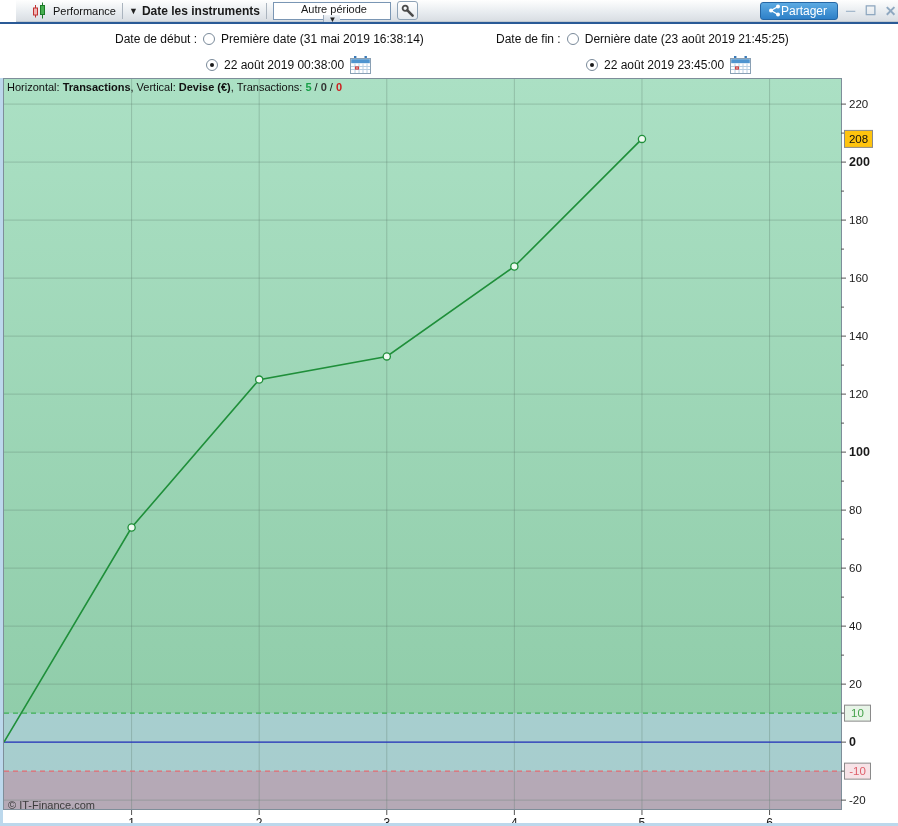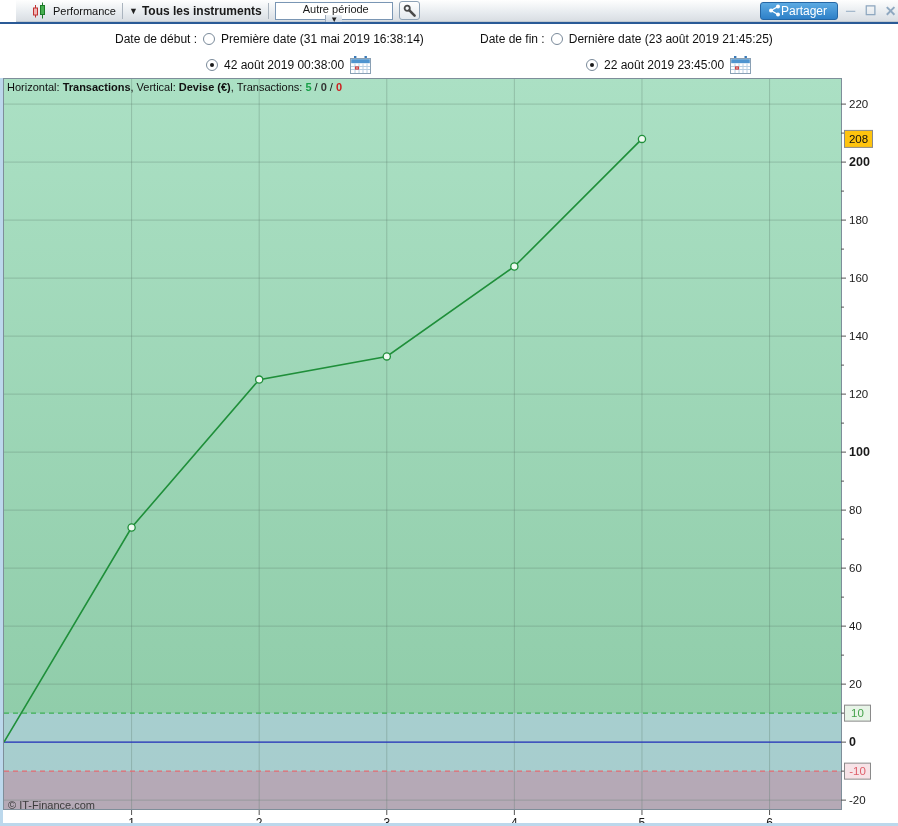--- a/index.html
+++ b/index.html
@@ -78,21 +78,21 @@
       <line x1="3.5" y1="3" x2="3.5" y2="15.5" stroke="#c03030" stroke-width="1"></line>
       <rect x="1.5" y="6" width="4" height="7" fill="#f2b4b4" stroke="#c03030"></rect>
       <line x1="10.5" y1="0.5" x2="10.5" y2="16.5" stroke="#1d7a28" stroke-width="1"></line>
       <rect x="8.5" y="3.5" width="4" height="9" fill="#46b050" stroke="#1d7a28"></rect>
     </svg>
   </span>
   <span class="tb-label">Performance</span>
   <span class="tb-sep"></span>
   <span class="instr">
     <span class="caret">▼</span>
-    <span>Tous les instruments</span>
+    <span>Date les instruments</span>
   </span>
   <span class="tb-sep"></span>
   <span class="select-box">
     <span class="sel-text">Autre période</span>
     <span class="select-arrow">▼</span>
   </span>
   <span class="wrench-btn">
     <span style="display:inline-flex">
       <svg width="15" height="15" viewBox="0 0 15 15">
         <circle cx="5.2" cy="5.2" r="2.6" fill="none" stroke="#4a4a4a" stroke-width="1.8"></circle>
@@ -121,40 +121,40 @@
 <div class="navy-line"></div>
 
 <div class="dates-panel">
   <div class="d-item" style="left:115px; top:8px;">
     <span>Date de début :</span>
     <span class="radio"></span>
     <span>Première date (31 mai 2019 16:38:14)</span>
   </div>
   <div class="d-item" style="left:206px; top:32px;">
     <span class="radio checked"></span>
-    <span>42 août 2019 00:38:00</span>
+    <span>22 août 2019 00:38:00</span>
     <span class="cal-btn">
       <svg width="21" height="18" viewBox="0 0 21 18">
         <rect x="4" y="0" width="2.4" height="4" fill="#3a7ab8"></rect>
         <rect x="14.5" y="0" width="2.4" height="4" fill="#3a7ab8"></rect>
         <rect x="0.5" y="2.5" width="20" height="15" fill="#ffffff" stroke="#8aa0b4"></rect>
         <rect x="1.2" y="3.2" width="18.6" height="4" fill="#4e94cf"></rect>
         <g stroke="#b8cfe2" stroke-width="1">
           <line x1="5" y1="7.5" x2="5" y2="17"></line>
             <line x1="9" y1="7.5" x2="9" y2="17"></line>
           <line x1="13" y1="7.5" x2="13" y2="17"></line>
             <line x1="17" y1="7.5" x2="17" y2="17"></line>
           <line x1="1" y1="10.5" x2="20" y2="10.5"></line>
             <line x1="1" y1="13.5" x2="20" y2="13.5"></line>
         </g>
         <rect x="5.6" y="11" width="2.8" height="2" fill="none" stroke="#d04040" stroke-width="1.2"></rect>
       </svg>
     </span>
   </div>
-  <div class="d-item" style="left:480px; top:8px;">
+  <div class="d-item" style="left:496px; top:8px;">
     <span>Date de fin :</span>
     <span class="radio"></span>
     <span>Dernière date (23 août 2019 21:45:25)</span>
   </div>
   <div class="d-item" style="left:586px; top:32px;">
     <span class="radio checked"></span>
     <span>22 août 2019 23:45:00</span>
     <span class="cal-btn">
       <svg width="21" height="18" viewBox="0 0 21 18">
         <rect x="4" y="0" width="2.4" height="4" fill="#3a7ab8"></rect>

